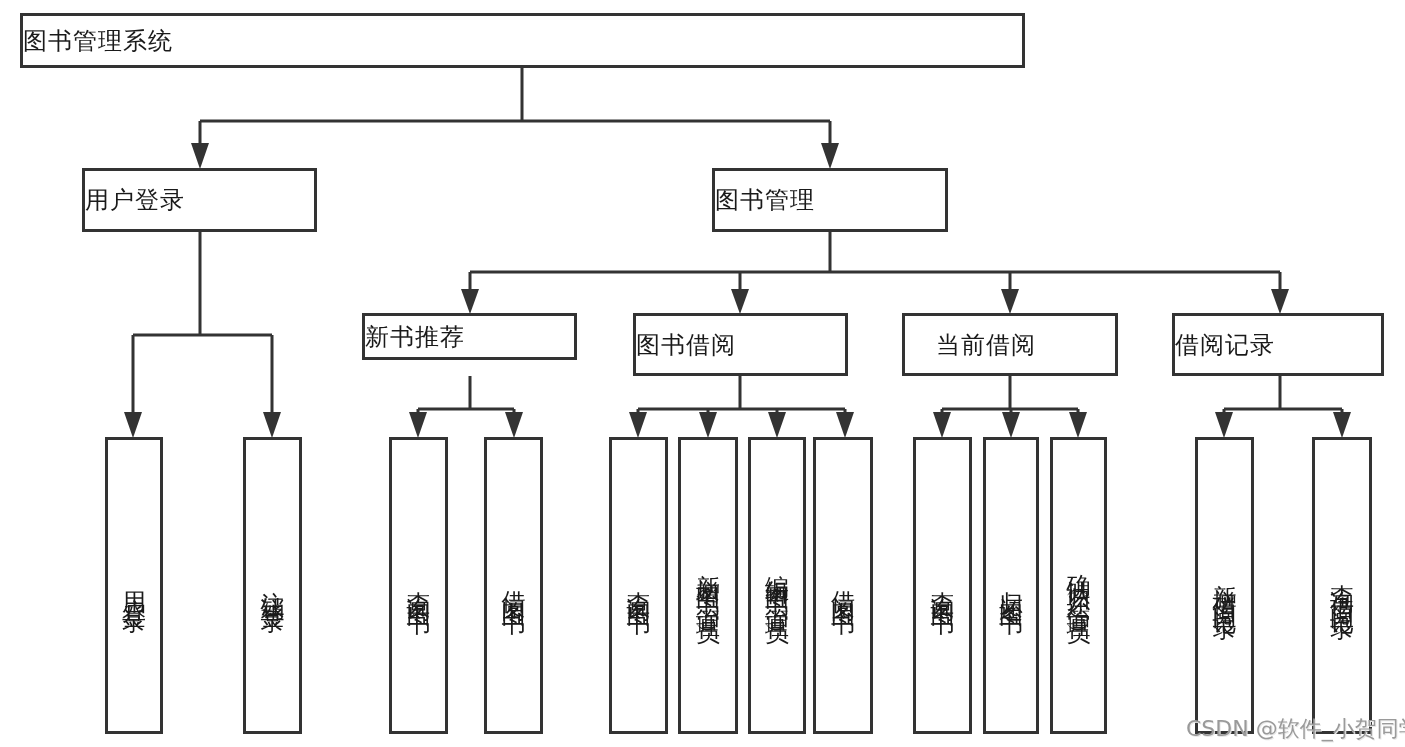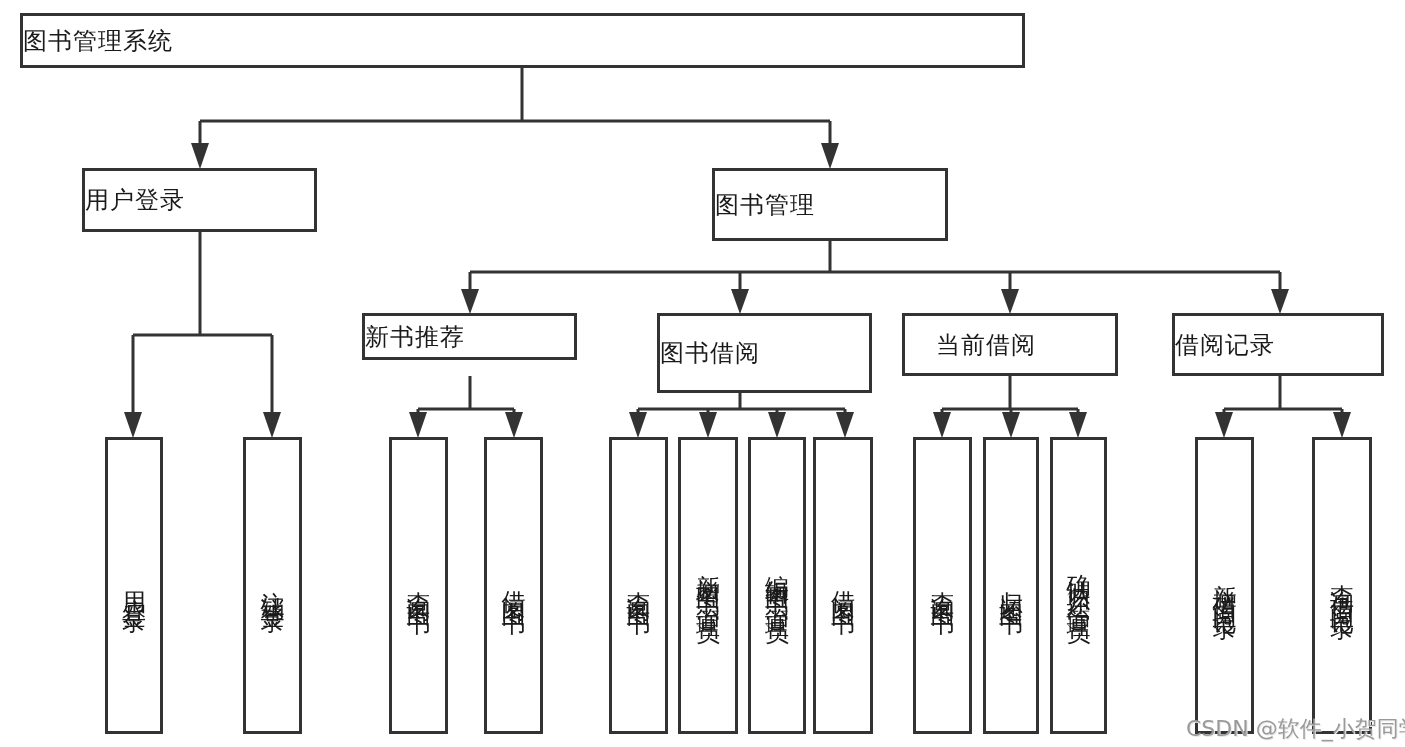--- a/index.html
+++ b/index.html
@@ -133,28 +133,28 @@
     </g>
   </svg>
 
   <div class="node" style="left:20px; top:13px; width:1005px; height:55px;">
     <span class="lbl">图书管理系统</span>
   </div>
 
   <div class="node" style="left:82px; top:168px; width:235px; height:64px;">
     <span class="lbl">用户登录</span>
   </div>
-  <div class="node" style="left:712px; top:168px; width:236px; height:73px;">
+  <div class="node" style="left:712px; top:168px; width:236px; height:64px;">
     <span class="lbl">图书管理</span>
   </div>
 
   <div class="node" style="left:362px; top:313px; width:215px; height:47px;">
     <span class="lbl">新书推荐</span>
   </div>
-  <div class="node" style="left:633px; top:313px; width:215px; height:80px;margin-left:24px;">
+  <div class="node" style="left:633px; top:313px; width:215px; height:63px;">
     <span class="lbl">图书借阅</span>
   </div>
   <div class="node" style="left:902px; top:313px; width:216px; height:63px;padding-left:31px;">
     <span class="lbl">当前借阅</span>
   </div>
   <div class="node" style="left:1172px; top:313px; width:212px; height:63px;">
     <span class="lbl">借阅记录</span>
   </div>
 
   <div class="leaf" style="left:105px; width:58px;">

